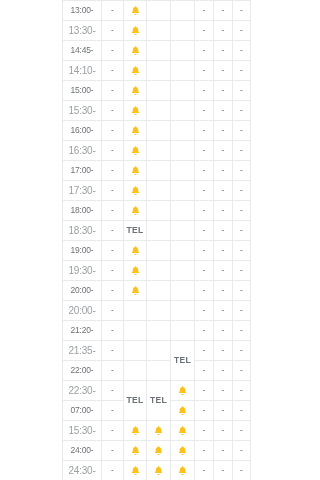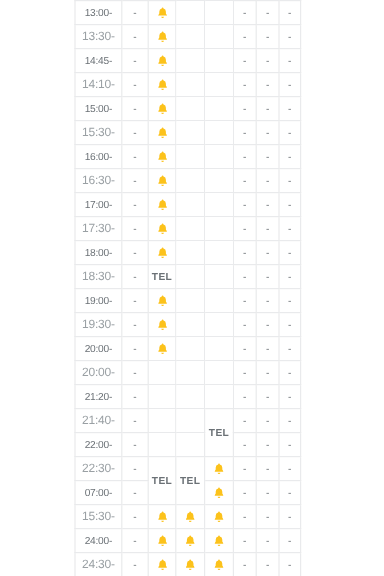--- a/index.html
+++ b/index.html
@@ -339,21 +339,21 @@
           <td class="time">21:20-</td>
           <td class="dash">-</td>
           <td class="ok"><span class="ring"></span></td>
           <td class="ok"><span class="ring"></span></td>
           <td class="ok"><span class="ring"></span></td>
           <td class="dash">-</td>
           <td class="dash">-</td>
           <td class="dash">-</td>
         </tr>
         <tr>
-          <td class="time half">21:40-</td>
+          <td class="time half">21:35-</td>
           <td class="dash">-</td>
           <td class="ok"><span class="ring"></span></td>
           <td class="ok"><span class="ring"></span></td>
           <td rowspan="2" class="tel">TEL</td>
           <td class="dash">-</td>
           <td class="dash">-</td>
           <td class="dash">-</td>
         </tr>
         <tr>
           <td class="time">22:00-</td>

